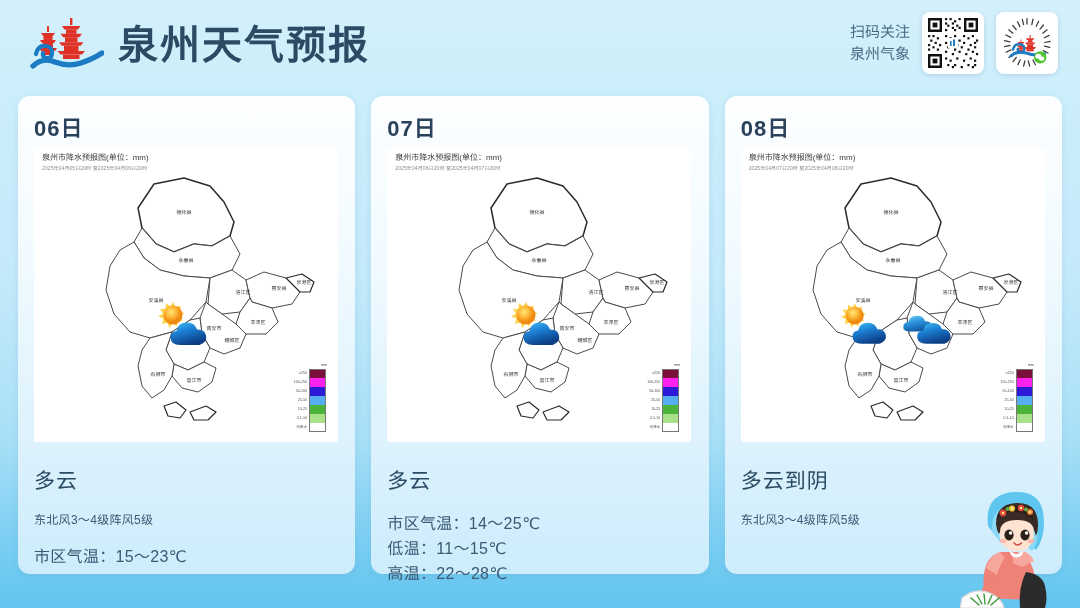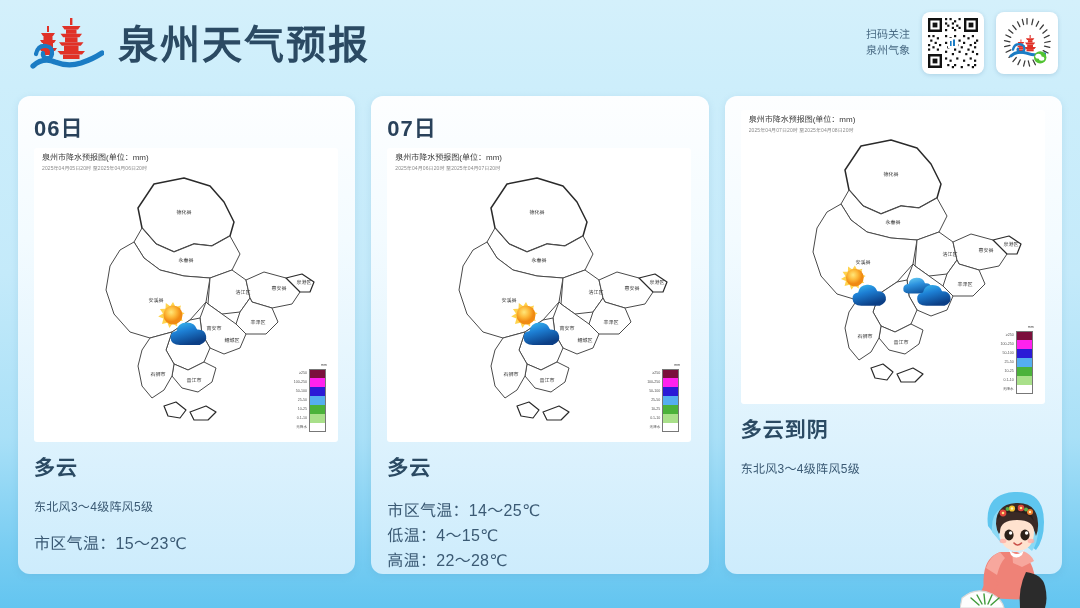--- a/index.html
+++ b/index.html
@@ -56,21 +56,21 @@
   .qr-zone {
     position: absolute;
     right: 22px;
     top: 12px;
     display: flex;
     align-items: center;
     gap: 12px;
   }
 
   .qr-caption {
-    font-size: 11px;
+    font-size: 15px;
     color: #4a6b84;
     line-height: 1.45;
     text-align: right;
     white-space: nowrap;
   }
 
   .qr-box {
     width: 62px;
     height: 62px;
     background: #fff;
@@ -182,23 +182,23 @@
     transform: translateX(-50%);
     display: flex;
     gap: 6px;
     align-items: flex-end;
     pointer-events: none;
   }
   .wx-icons.dual { left: 52%; }
 
   
   .cond {
-    margin-top: 9px;
+    margin-top: 22px;
     font-size: 21px;
-    font-weight: bold;
+    font-weight: normal;
     color: #2b4a63;
     letter-spacing: 1px;
   }
   .wind {
     margin-top: 16px;
     font-size: 12px;
     color: #3b5a74;
     letter-spacing: .3px;
   }
   .temps { margin-top: 18px; }
@@ -607,26 +607,27 @@
                 <span class="legend-label">无降水</span>
                 <span class="legend-swatch" style="background:#ffffff"></span>
               </div>
           </div>
         </div>
       </div>
 
       <div class="cond">多云</div>
       <div class="temps">
         <div class="temp-line">市区气温：14～25℃</div>
-        <div class="temp-line">低温：4～15℃</div>
+        <div class="temp-line">低温：11～15℃</div>
         <div class="temp-line">高温：22～28℃</div>
       </div>
     </div>
 
     <div class="card">
+      <div class="card-date">08日</div>
 
       <div class="map-panel">
         <div class="map-title">泉州市降水预报图(单位：mm)</div>
         <div class="map-subtitle">2025年04月07日20时 至2025年04月08日20时</div>
 
         <svg class="map-svg" width="304" height="278" viewBox="0 0 304 278">
           <g fill="#ffffff" stroke="#2a2a2a" stroke-width="1.5" stroke-linejoin="round">
             <path d="M120 22 L150 16 L176 24 L190 40 L200 60 L196 74 L178 84 L160 82 L140 90 L122 82 L108 66 L104 46 Z"></path>
           </g>
           <g fill="#ffffff" stroke="#4a4a4a" stroke-width="1" stroke-linejoin="round">

